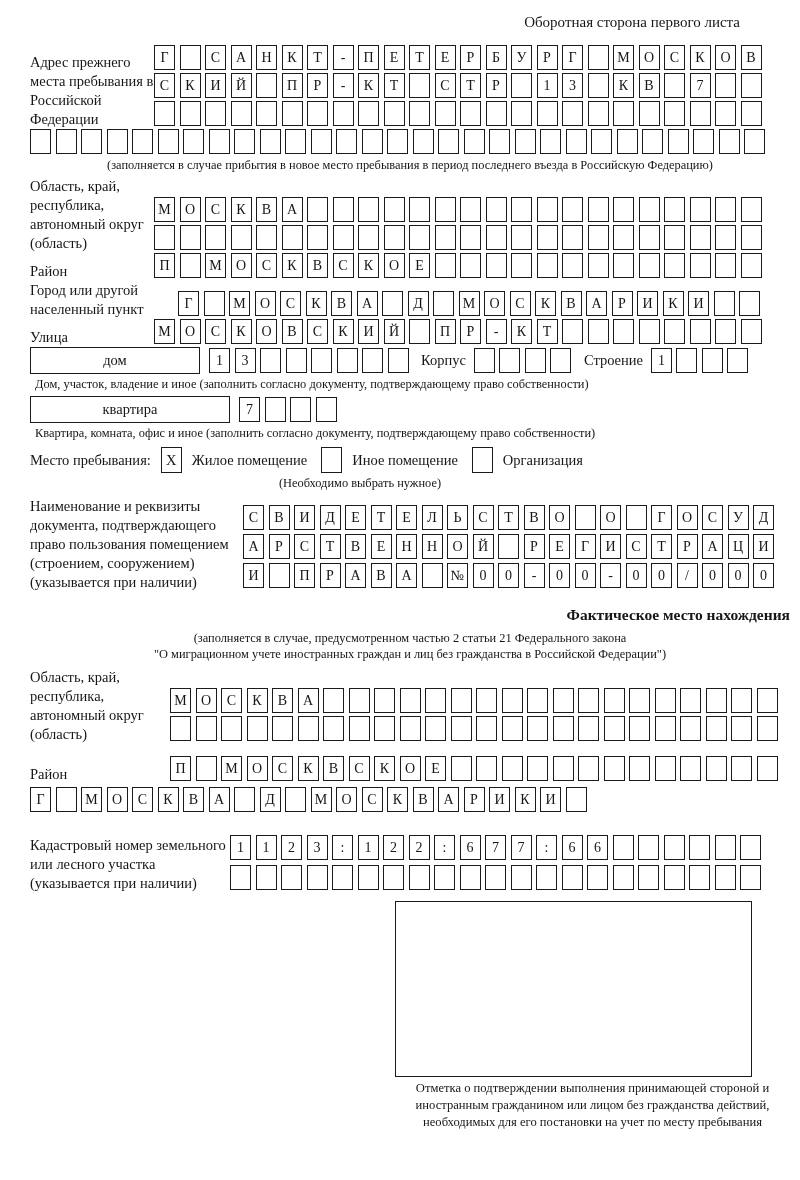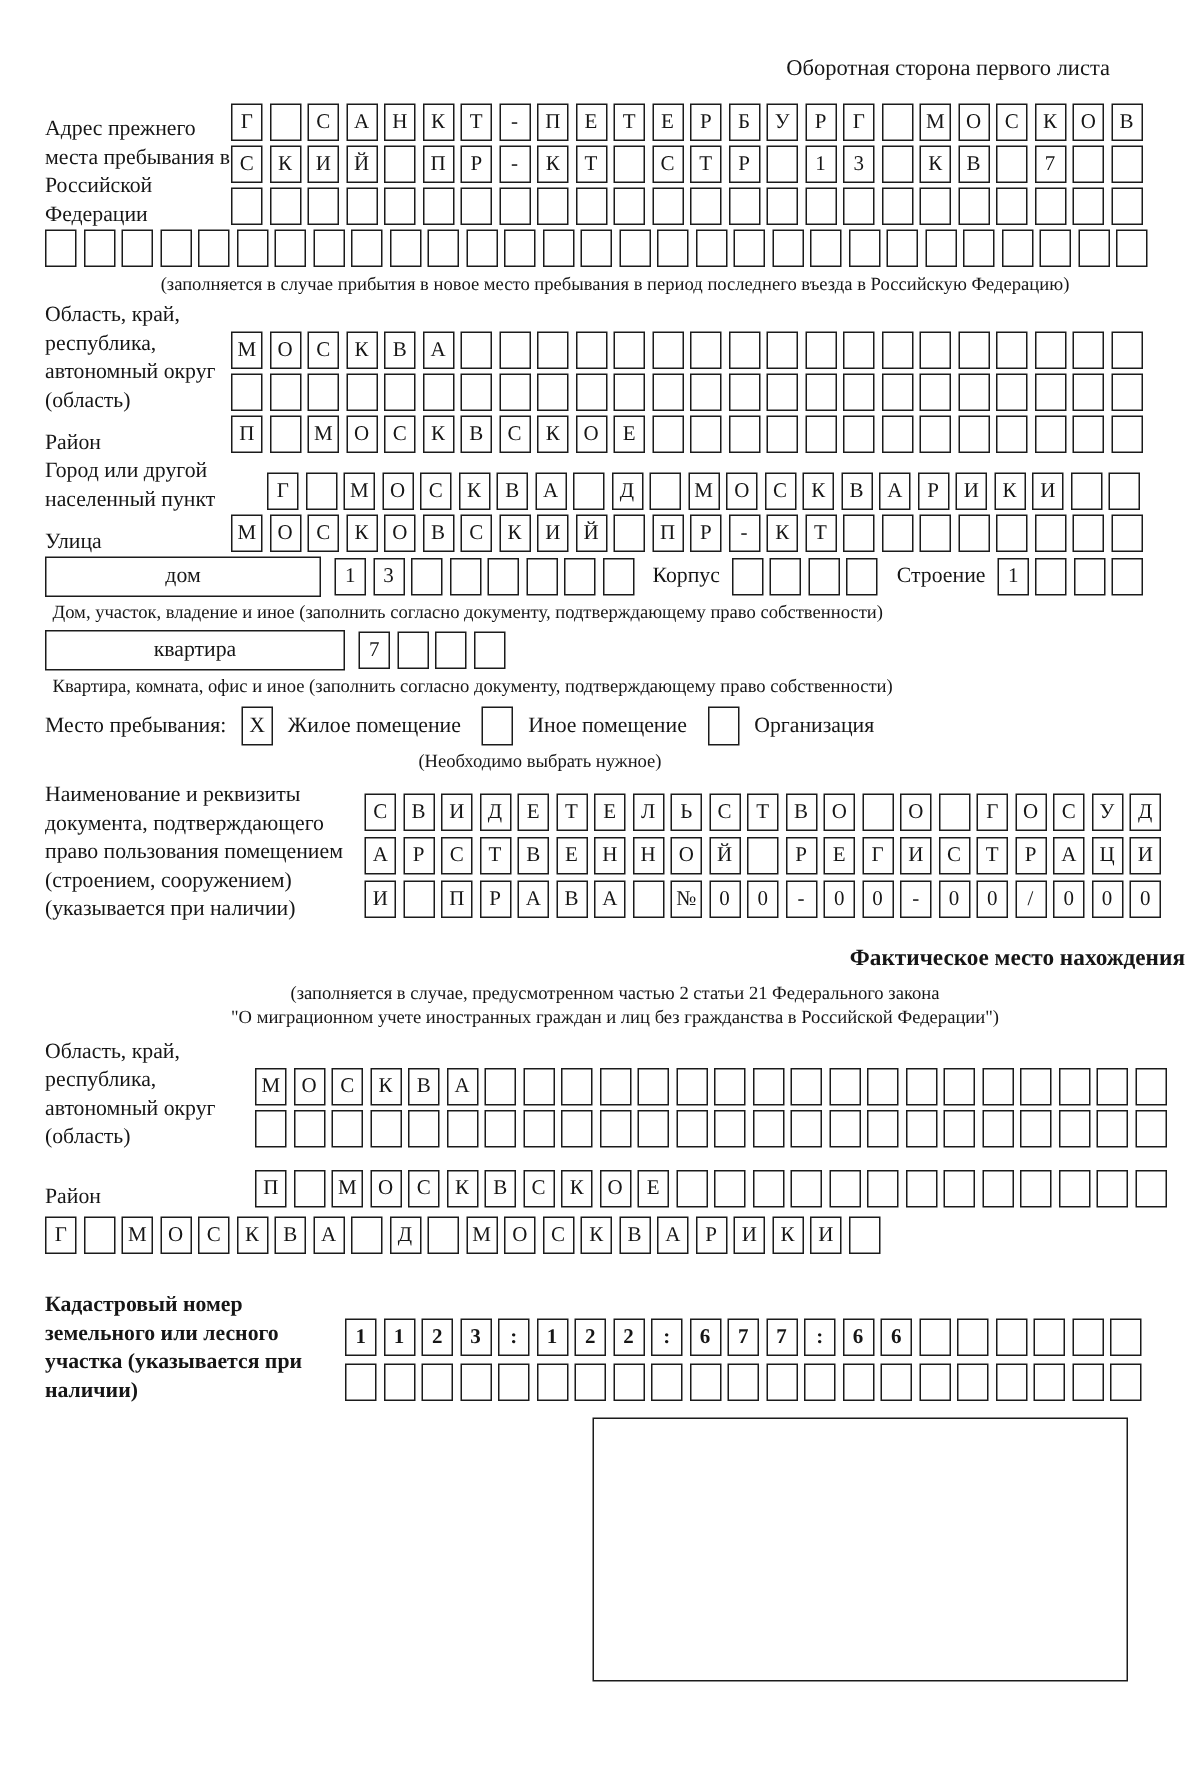--- a/index.html
+++ b/index.html
@@ -3,21 +3,21 @@
 <meta charset="utf-8">
 <style>
   html,body{margin:0;padding:0;background:#ffffff;}
   body{
     width:800px;height:1180px;
     font-family:"Liberation Serif","DejaVu Serif",serif;
     color:#161616;overflow:hidden;
   }
   .page{width:800px;height:1180px;box-sizing:border-box;padding:14px 10px 0 30px;}
 
-  .top-note{text-align:right;padding-right:50px;font-size:15px;margin-bottom:14px;margin-top:24px;}
+  .top-note{text-align:right;padding-right:50px;font-size:15px;margin-bottom:14px;}
 
   .block{display:flex;align-items:flex-end;}
   .row-label{font-size:14.5px;line-height:19px;flex:0 0 auto;}
   .rows{flex:1 1 auto;}
 
   .cellrow{display:flex;margin-bottom:3px;}
   .cell{
     box-sizing:border-box;flex:0 0 auto;
     width:21px;height:25px;margin-right:4.5px;
     border:1.6px solid #1b1b1b;
@@ -320,21 +320,21 @@
           <span class="cell"></span>
           <span class="cell"></span>
           <span class="cell"></span>
           <span class="cell"></span>
           <span class="cell"></span>
         </div>
       </div>
   </div>
 
   <div class="inline-row">
-    <div class="namebox" style="width:184px;">дом</div>
+    <div class="namebox" style="width:170px;">дом</div>
     <div style="width:9px;"></div>
     <div class="cellrow" style="margin-bottom:0;">
         <span class="cell">1</span>
         <span class="cell">3</span>
         <span class="cell"></span>
         <span class="cell"></span>
         <span class="cell"></span>
         <span class="cell"></span>
         <span class="cell"></span>
         <span class="cell"></span>
@@ -571,21 +571,21 @@
           <span class="cell">А</span>
           <span class="cell">Р</span>
           <span class="cell">И</span>
           <span class="cell">К</span>
           <span class="cell">И</span>
           <span class="cell"></span>
         </div>
       </div>
   </div>
 
-  <div class="block" style="margin-top:20px;font-weight:bold;">
+  <div class="block" style="margin-top:0;">
     <div class="row-label" style="width:200px;">Кадастровый номер земельного или лесного участка (указывается при наличии)</div>
     <div class="rows" style="padding-top:20px;">
       <div class="cellrow" style="margin-bottom:5px;">
           <span class="cell">1</span>
           <span class="cell">1</span>
           <span class="cell">2</span>
           <span class="cell">3</span>
           <span class="cell">:</span>
           <span class="cell">1</span>
           <span class="cell">2</span>
@@ -625,15 +625,16 @@
           <span class="cell"></span>
           <span class="cell"></span>
           <span class="cell"></span>
           <span class="cell"></span>
         </div>
     </div>
   </div>
 
   <div class="stamp-wrap" style="margin-top:8px;">
     <div class="stamp-box"></div>
+    <div class="stamp-caption">Отметка о подтверждении выполнения принимающей стороной и иностранным гражданином или лицом без гражданства действий, необходимых для его постановки на учет по месту пребывания</div>
   </div>
 
 </div>
 
 </body></html>

